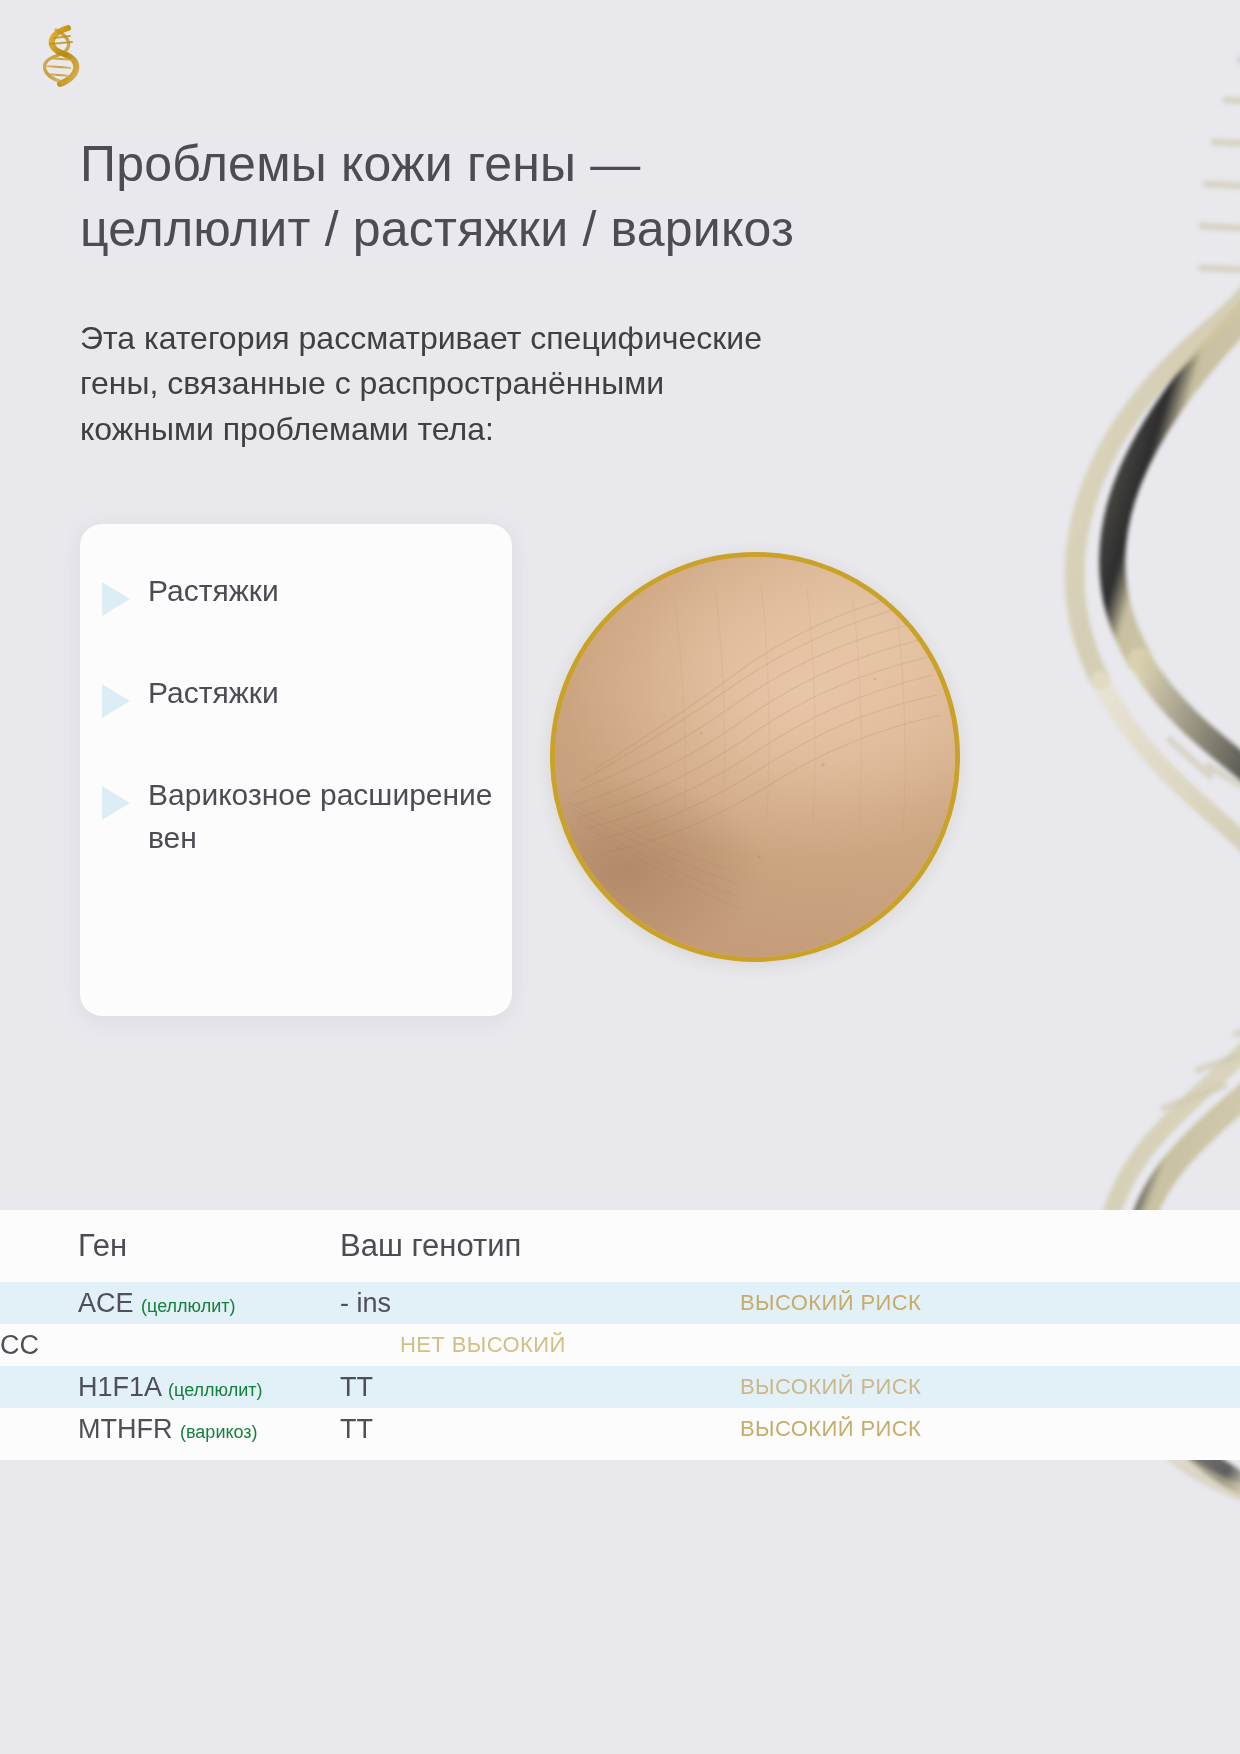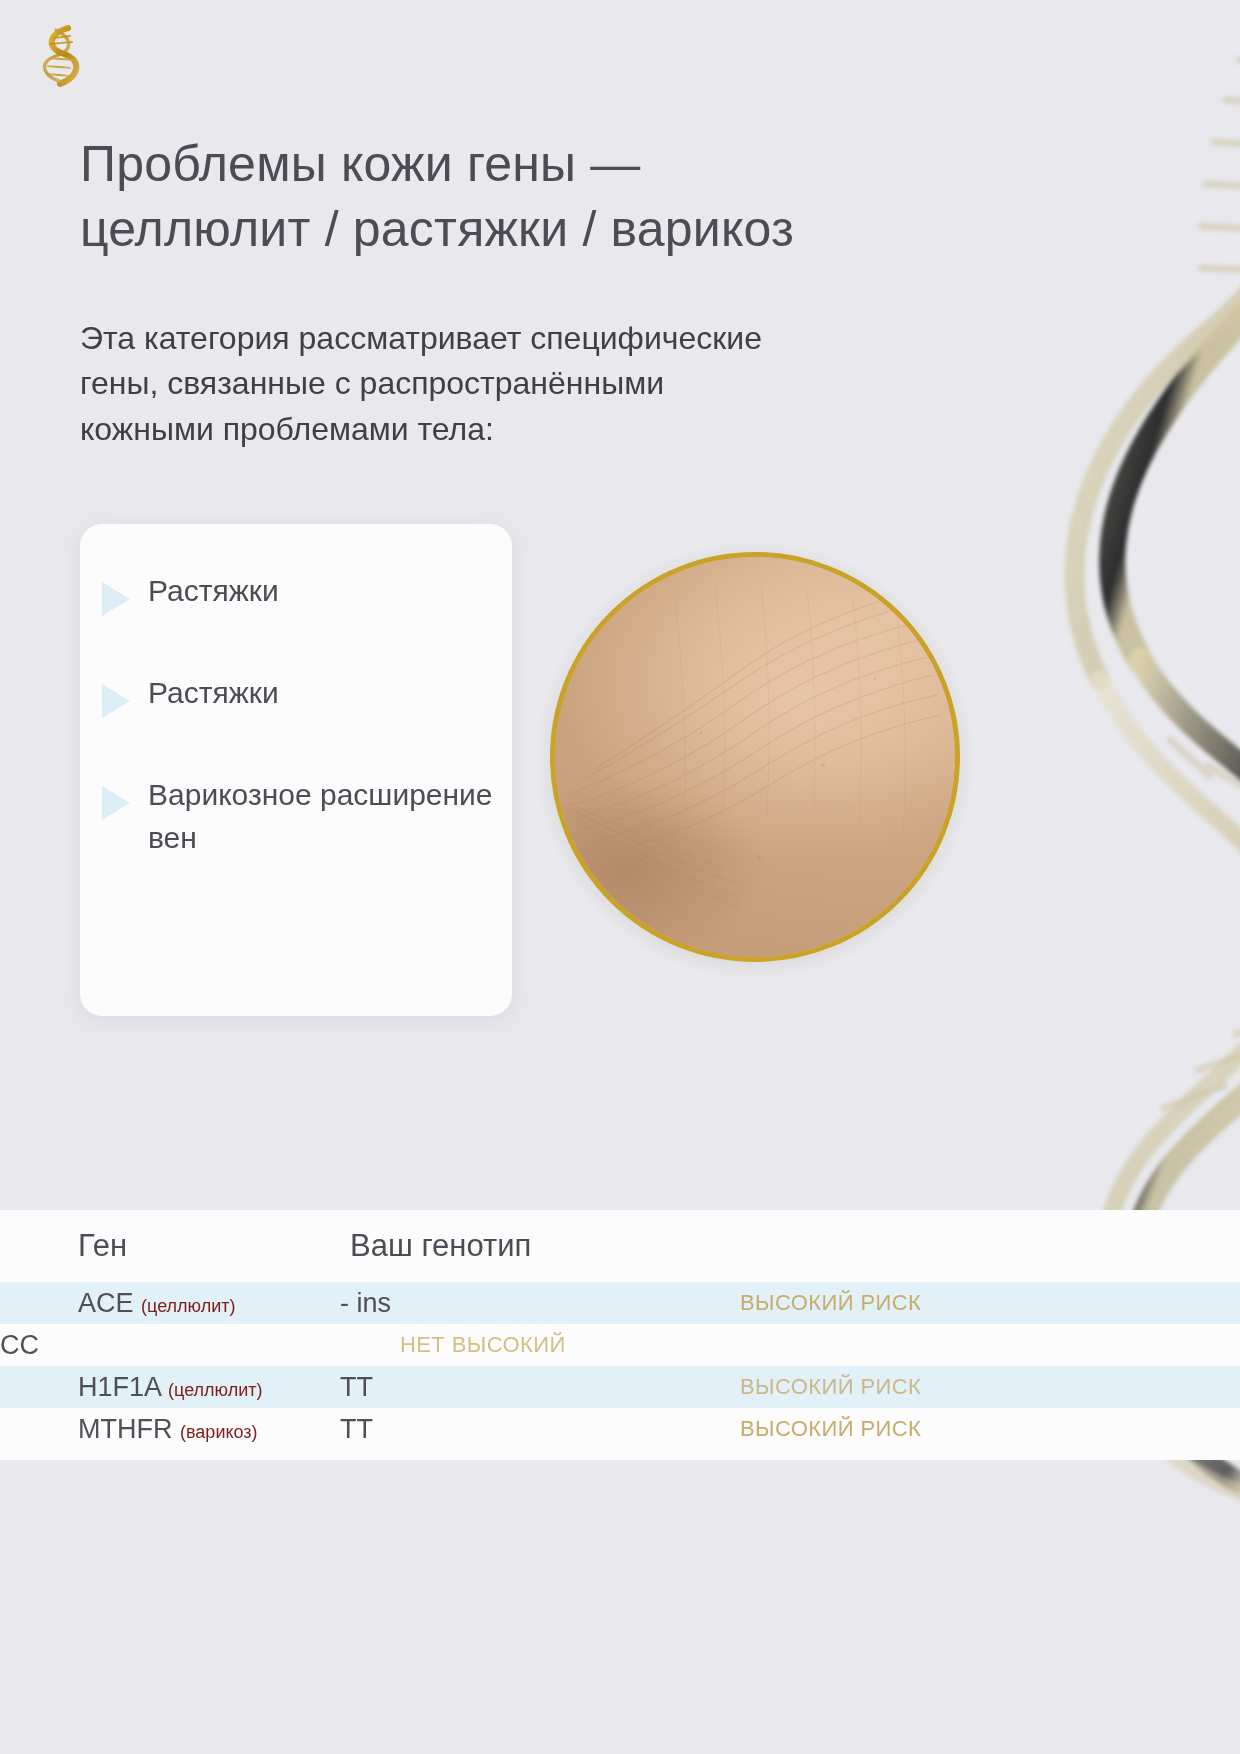--- a/index.html
+++ b/index.html
@@ -83,28 +83,28 @@
   }
   .photo-lines{position:absolute;inset:0;opacity:.5;}
 
   
   .table-band{
     position:absolute;left:0;top:1210px;width:1240px;
     background:#FCFCFD;z-index:4;
     padding-bottom:10px;
   }
   .trow{display:flex;align-items:center;}
-  .thead{height:72px;gap:10px;}
+  .thead{height:72px;}
   .thead .cell{font-size:31px;font-weight:300;color:#4C4C54;}
   .tbody-row{height:42px;}
   .tbody-row.alt{background:#E2F0F8;}
   .cell{padding-left:0;}
   .c-gene{width:340px;padding-left:78px;box-sizing:border-box;
           font-size:27px;font-weight:300;color:#4F4F58;white-space:nowrap;}
-  .c-gene .trait{font-size:18px;color:#7f1d1d;text-align:center;}
+  .c-gene .trait{font-size:18px;color:#15803d;text-align:center;}
   .c-geno{width:400px;font-size:27px;font-weight:400;color:#4F4F58;}
   .c-res{flex:1;font-size:22px;font-weight:300;letter-spacing:.4px;}
 </style>
 </head>
 <body>
 
 <div class="bg-dna">
   <svg width="620" height="1700" viewBox="0 0 620 1700" xmlns="http://www.w3.org/2000/svg">
     <defs>
       <linearGradient id="gold1" x1="0" y1="0" x2="1" y2="1">

